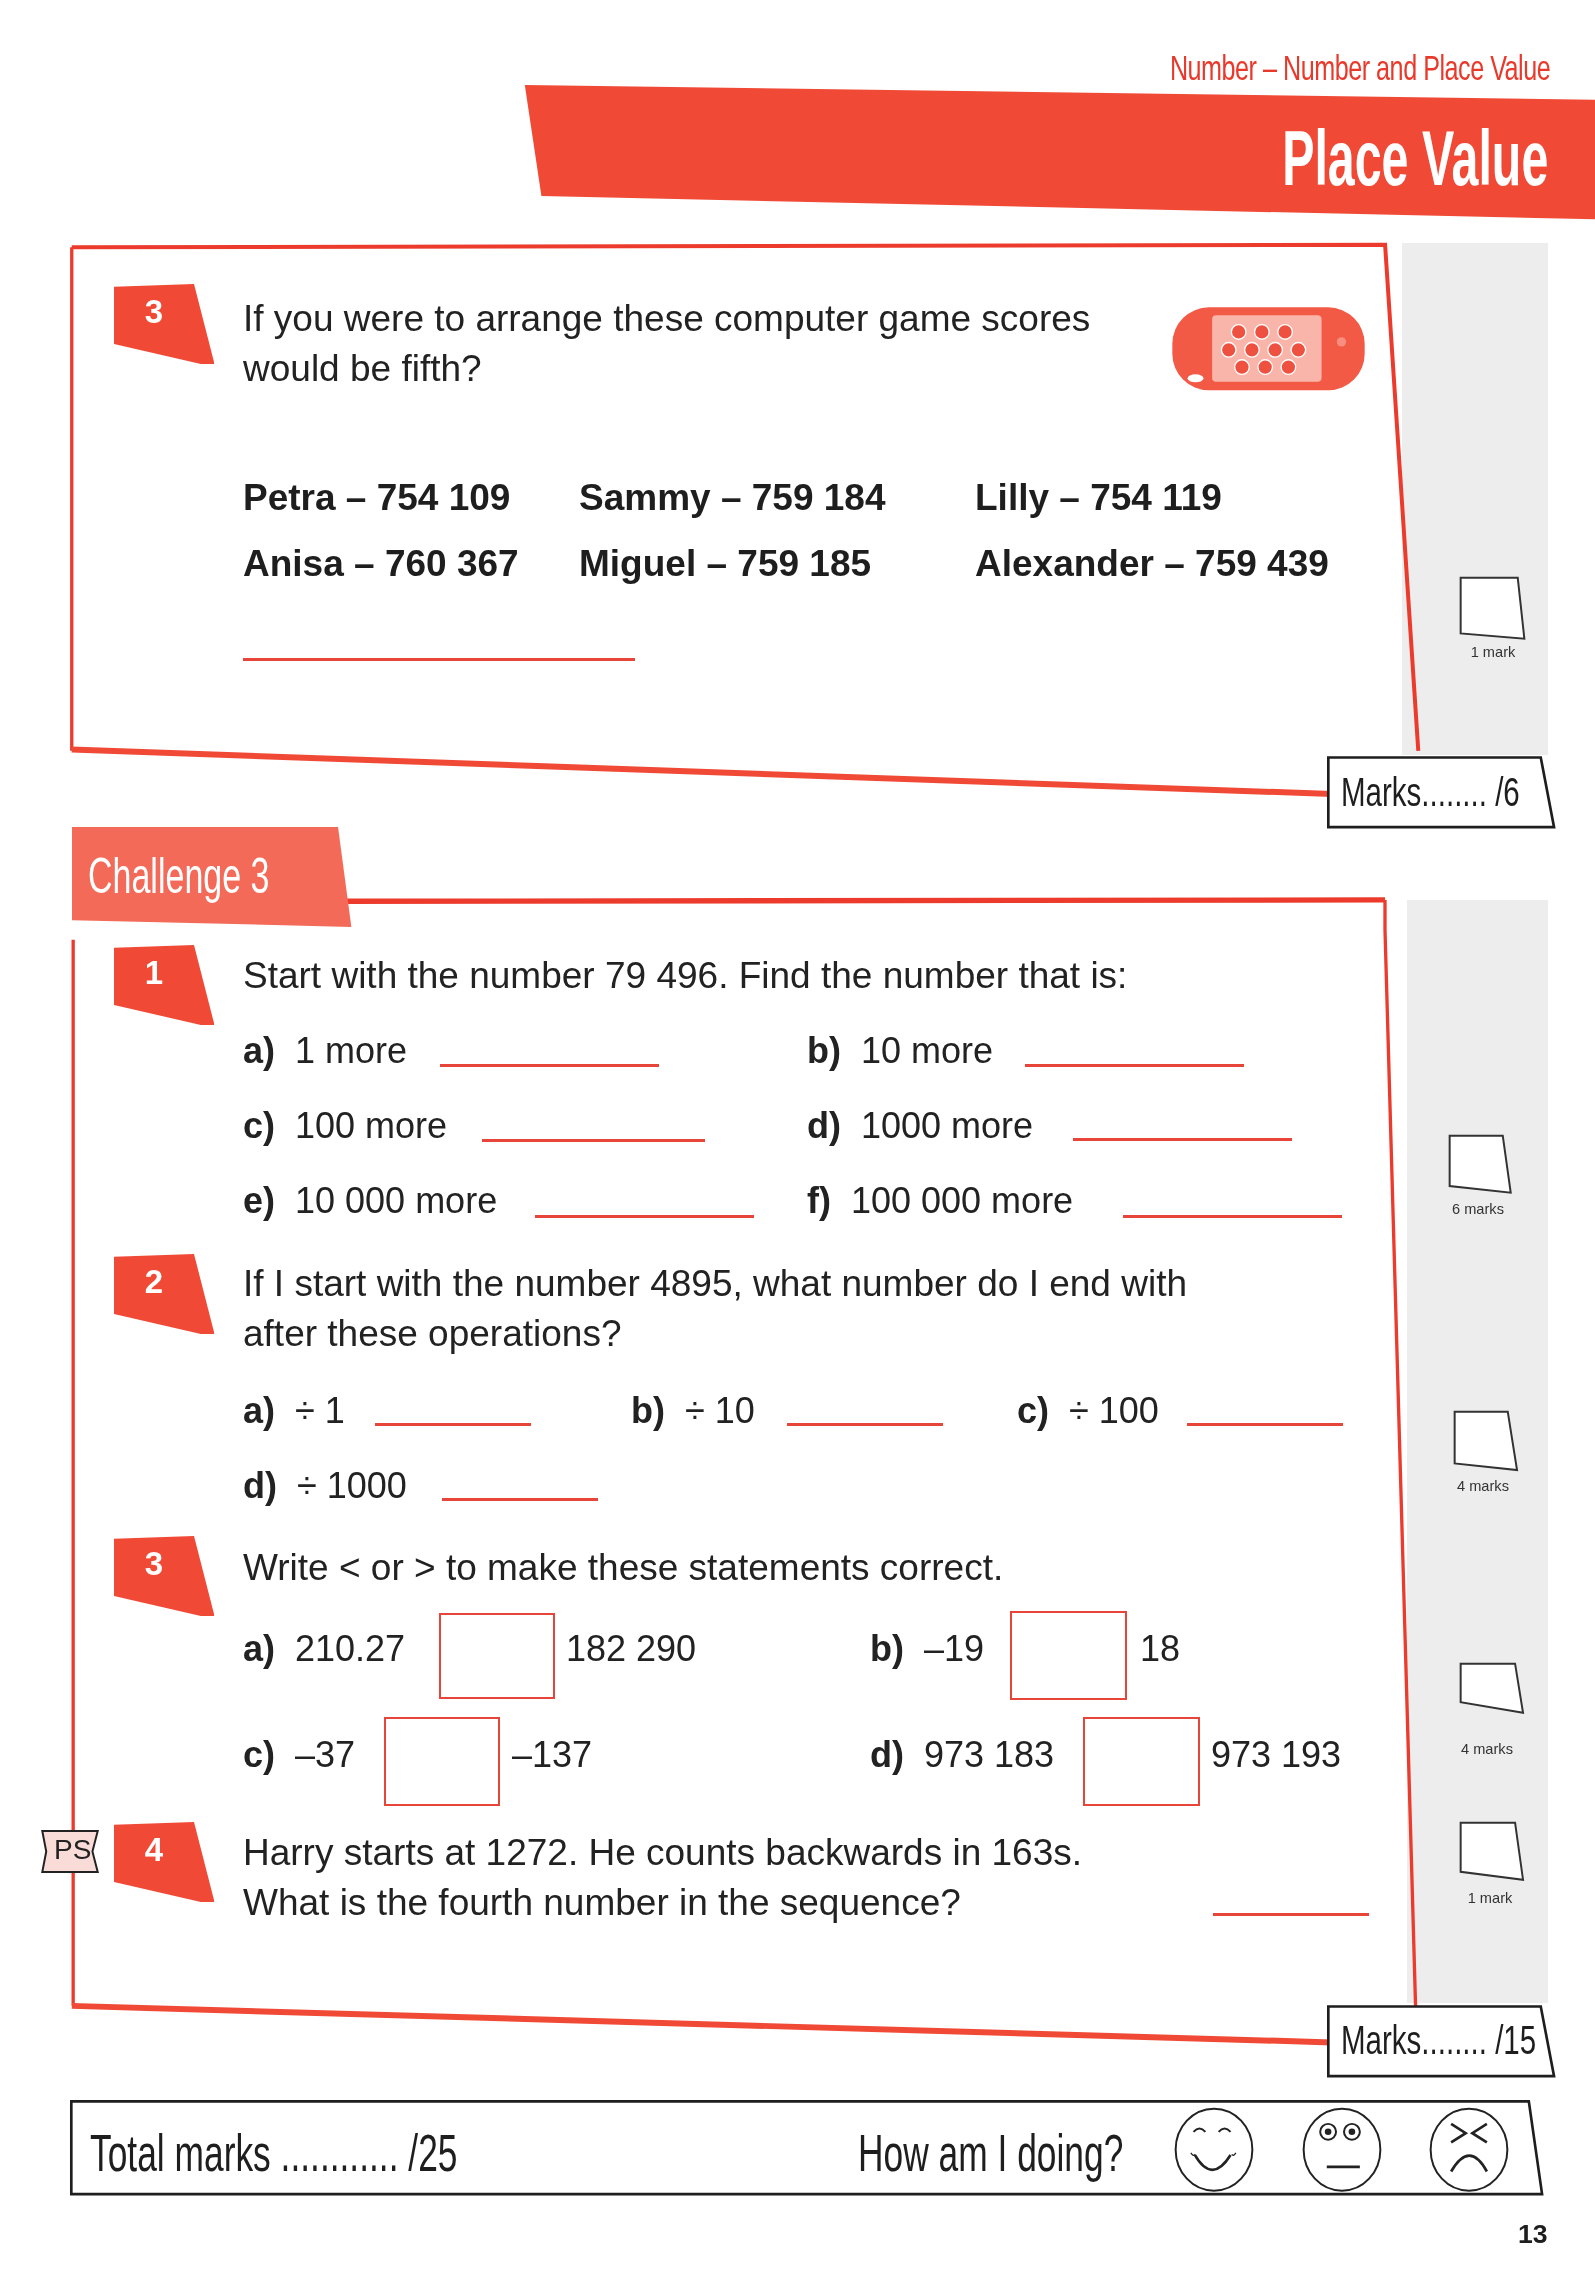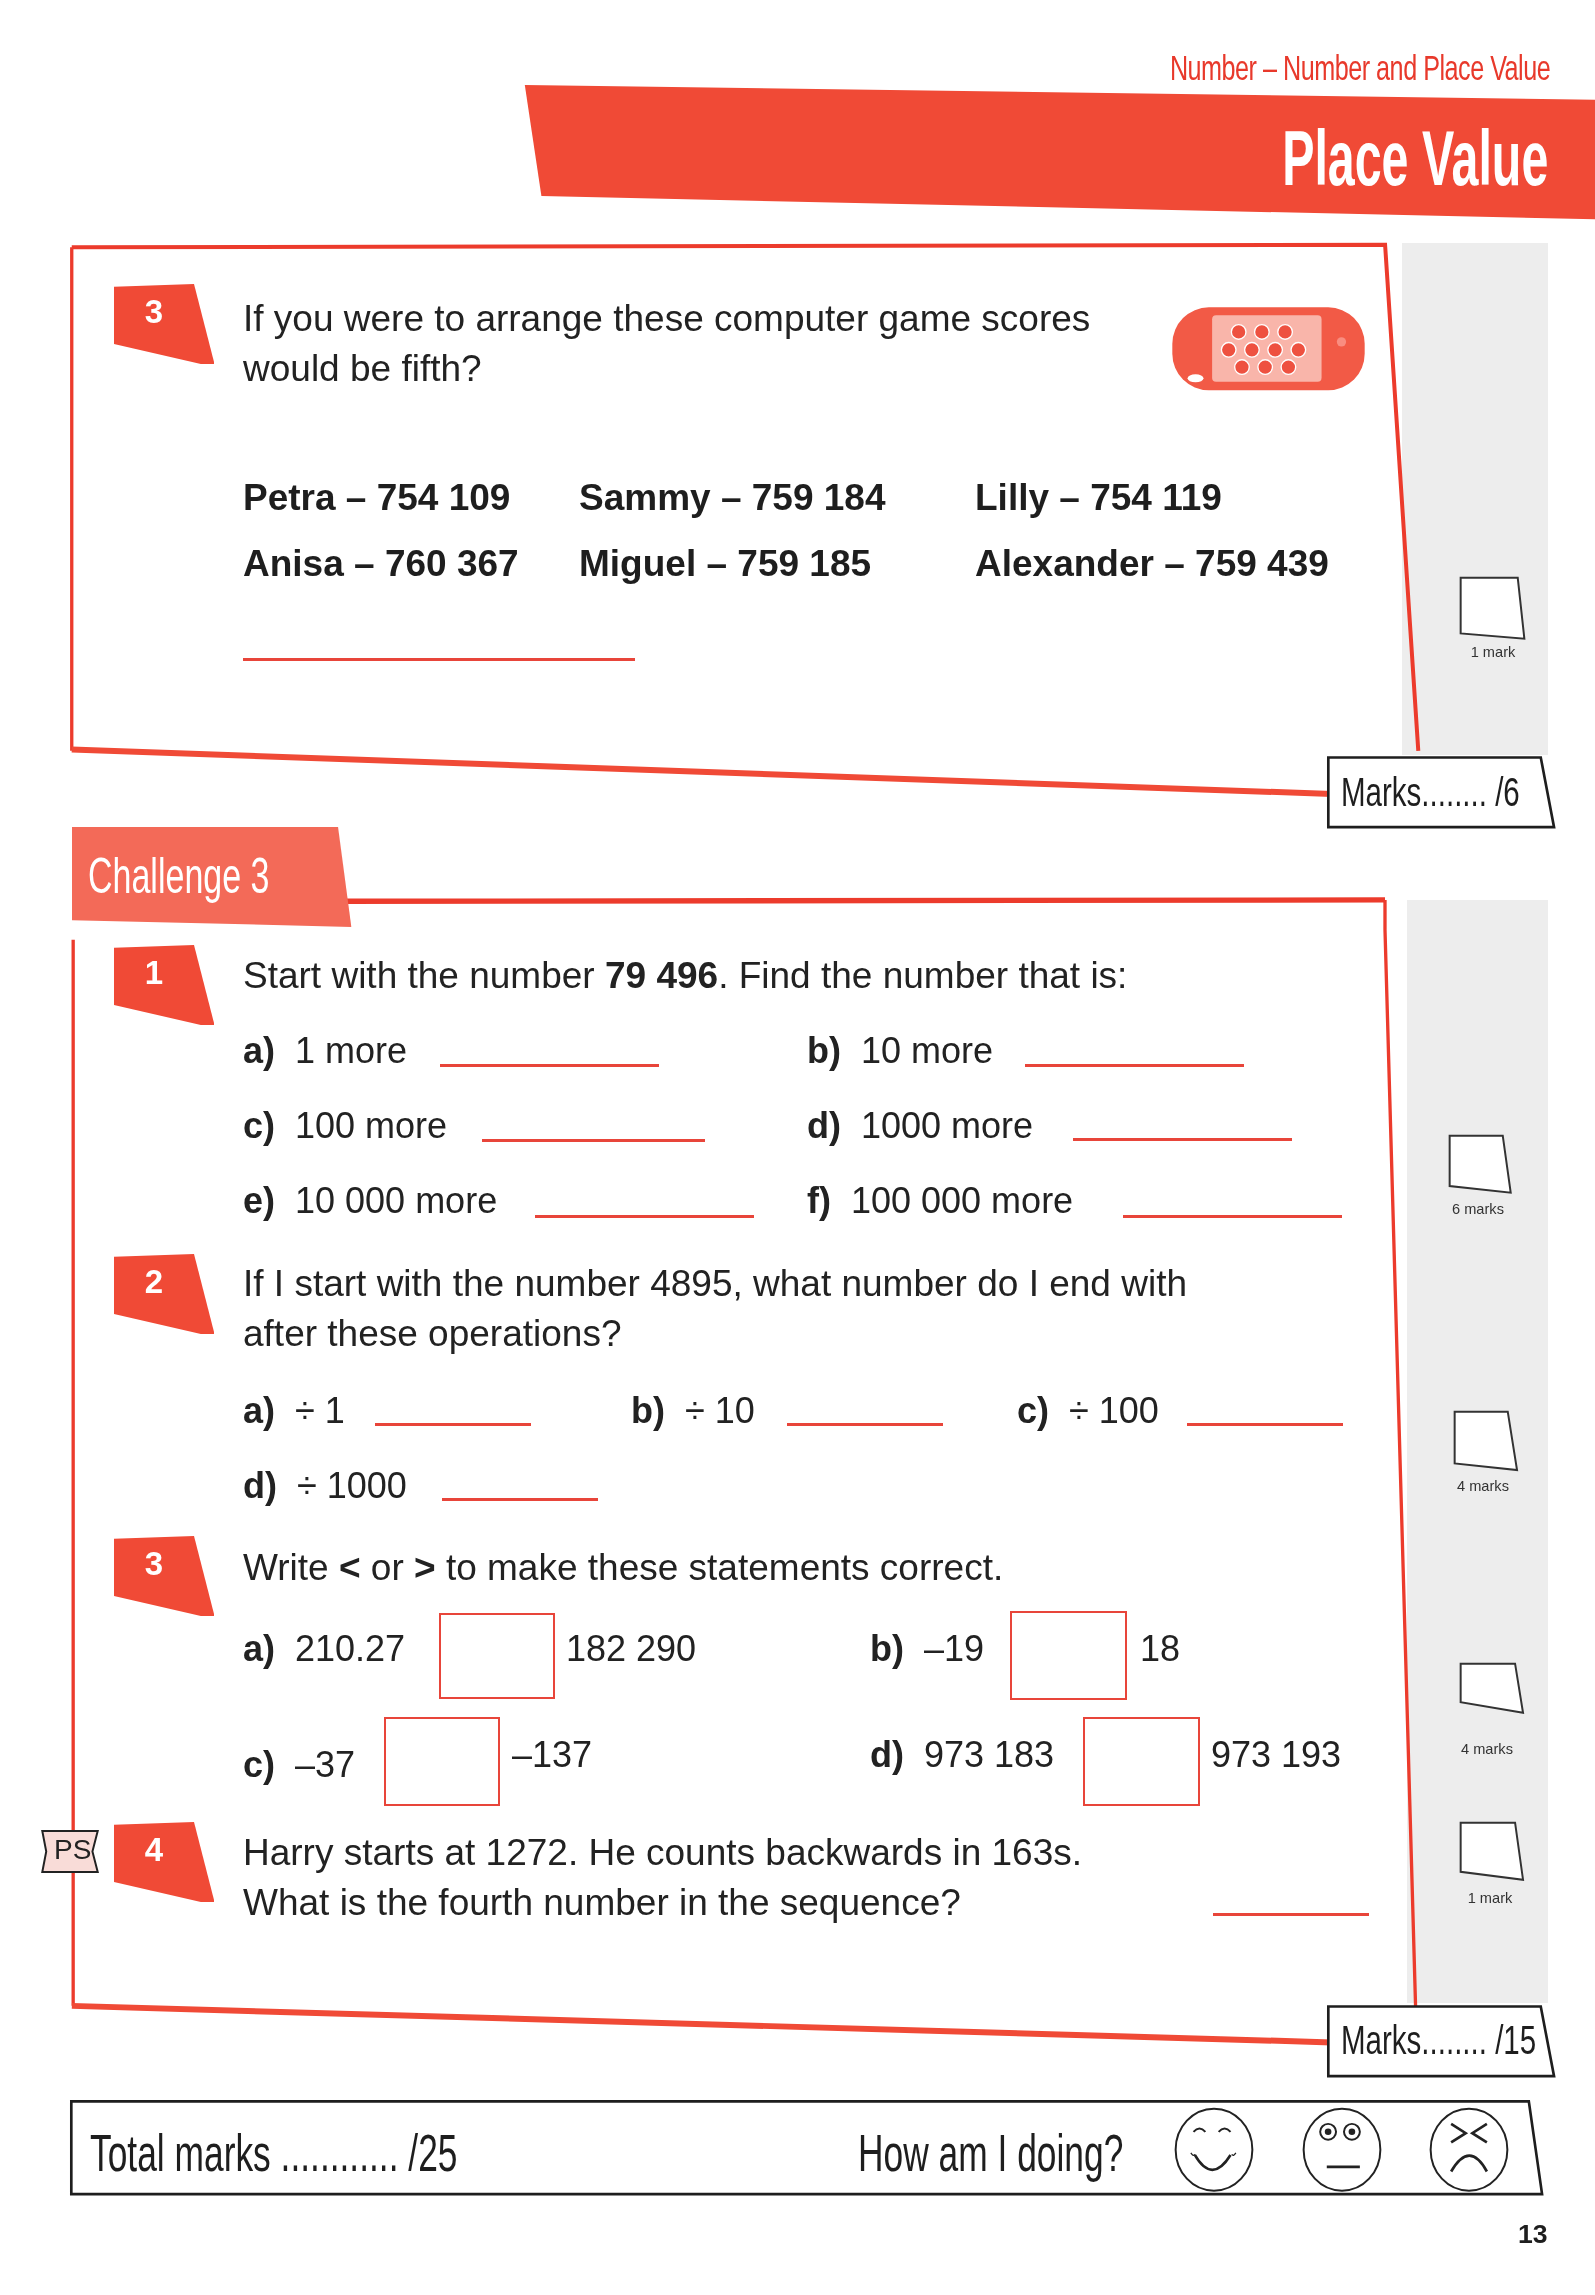--- a/index.html
+++ b/index.html
@@ -18,21 +18,21 @@
   
   .margin-strip { background:#ededed; }
 
   
   .qbadge { width:93px; height:73px; }
   .qbadge svg { position:absolute; left:0; top:0; }
   .qbadge span { position:absolute; left:0; width:80px; top:9.3px; text-align:center;
                  color:#fff; font-size:33px; font-weight:bold; }
 
   .qtext { font-size:37px; line-height:50px; color:#222; }
-  .bold { font-weight:bold; }
+  .bold { font-weight:normal; }
   .score { font-size:37px; font-weight:bold; color:#1e1e1e; white-space:nowrap; }
 
   .label { font-size:36px; color:#222; white-space:nowrap; }
   .label b { margin-right:20px; }
   .answer-line { height:2.7px; background:#e8453a; }
   .answer-box { border:2px solid #e8453a; background:#fff; }
 
   
   .markbox-label { font-size:14.6px; color:#333; width:106px; text-align:center; }
 
@@ -198,21 +198,21 @@
 </div>
 
 <div class="abs label" style="left:243px;top:1628px;"><b>a)</b><span>210.27</span></div>
 <div class="abs answer-box" style="left:439px;top:1613px;width:112px;height:82px;"></div>
 <div class="abs label" style="left:566px;top:1628px;">182 290</div>
 
 <div class="abs label" style="left:870px;top:1628px;"><b>b)</b><span>–19</span></div>
 <div class="abs answer-box" style="left:1010px;top:1611px;width:113px;height:85px;"></div>
 <div class="abs label" style="left:1140px;top:1628px;">18</div>
 
-<div class="abs label" style="left:243px;top:1734px;margin-top:10px;"><b>c)</b><span>–37</span></div>
+<div class="abs label" style="left:243px;top:1734px;"><b>c)</b><span>–37</span></div>
 <div class="abs answer-box" style="left:384px;top:1717px;width:112px;height:85px;"></div>
 <div class="abs label" style="left:512px;top:1734px;">–137</div>
 
 <div class="abs label" style="left:870px;top:1734px;"><b>d)</b><span>973 183</span></div>
 <div class="abs answer-box" style="left:1083px;top:1717px;width:113px;height:85px;"></div>
 <div class="abs label" style="left:1211px;top:1734px;">973 193</div>
 
 <svg class="abs" style="left:1458px;top:1661px;" width="73" height="73" viewBox="0 0 110 110">
   <polygon points="4,4 86,4 98,78 4,62" fill="#fff" stroke="#333" stroke-width="3"></polygon>
 </svg>

